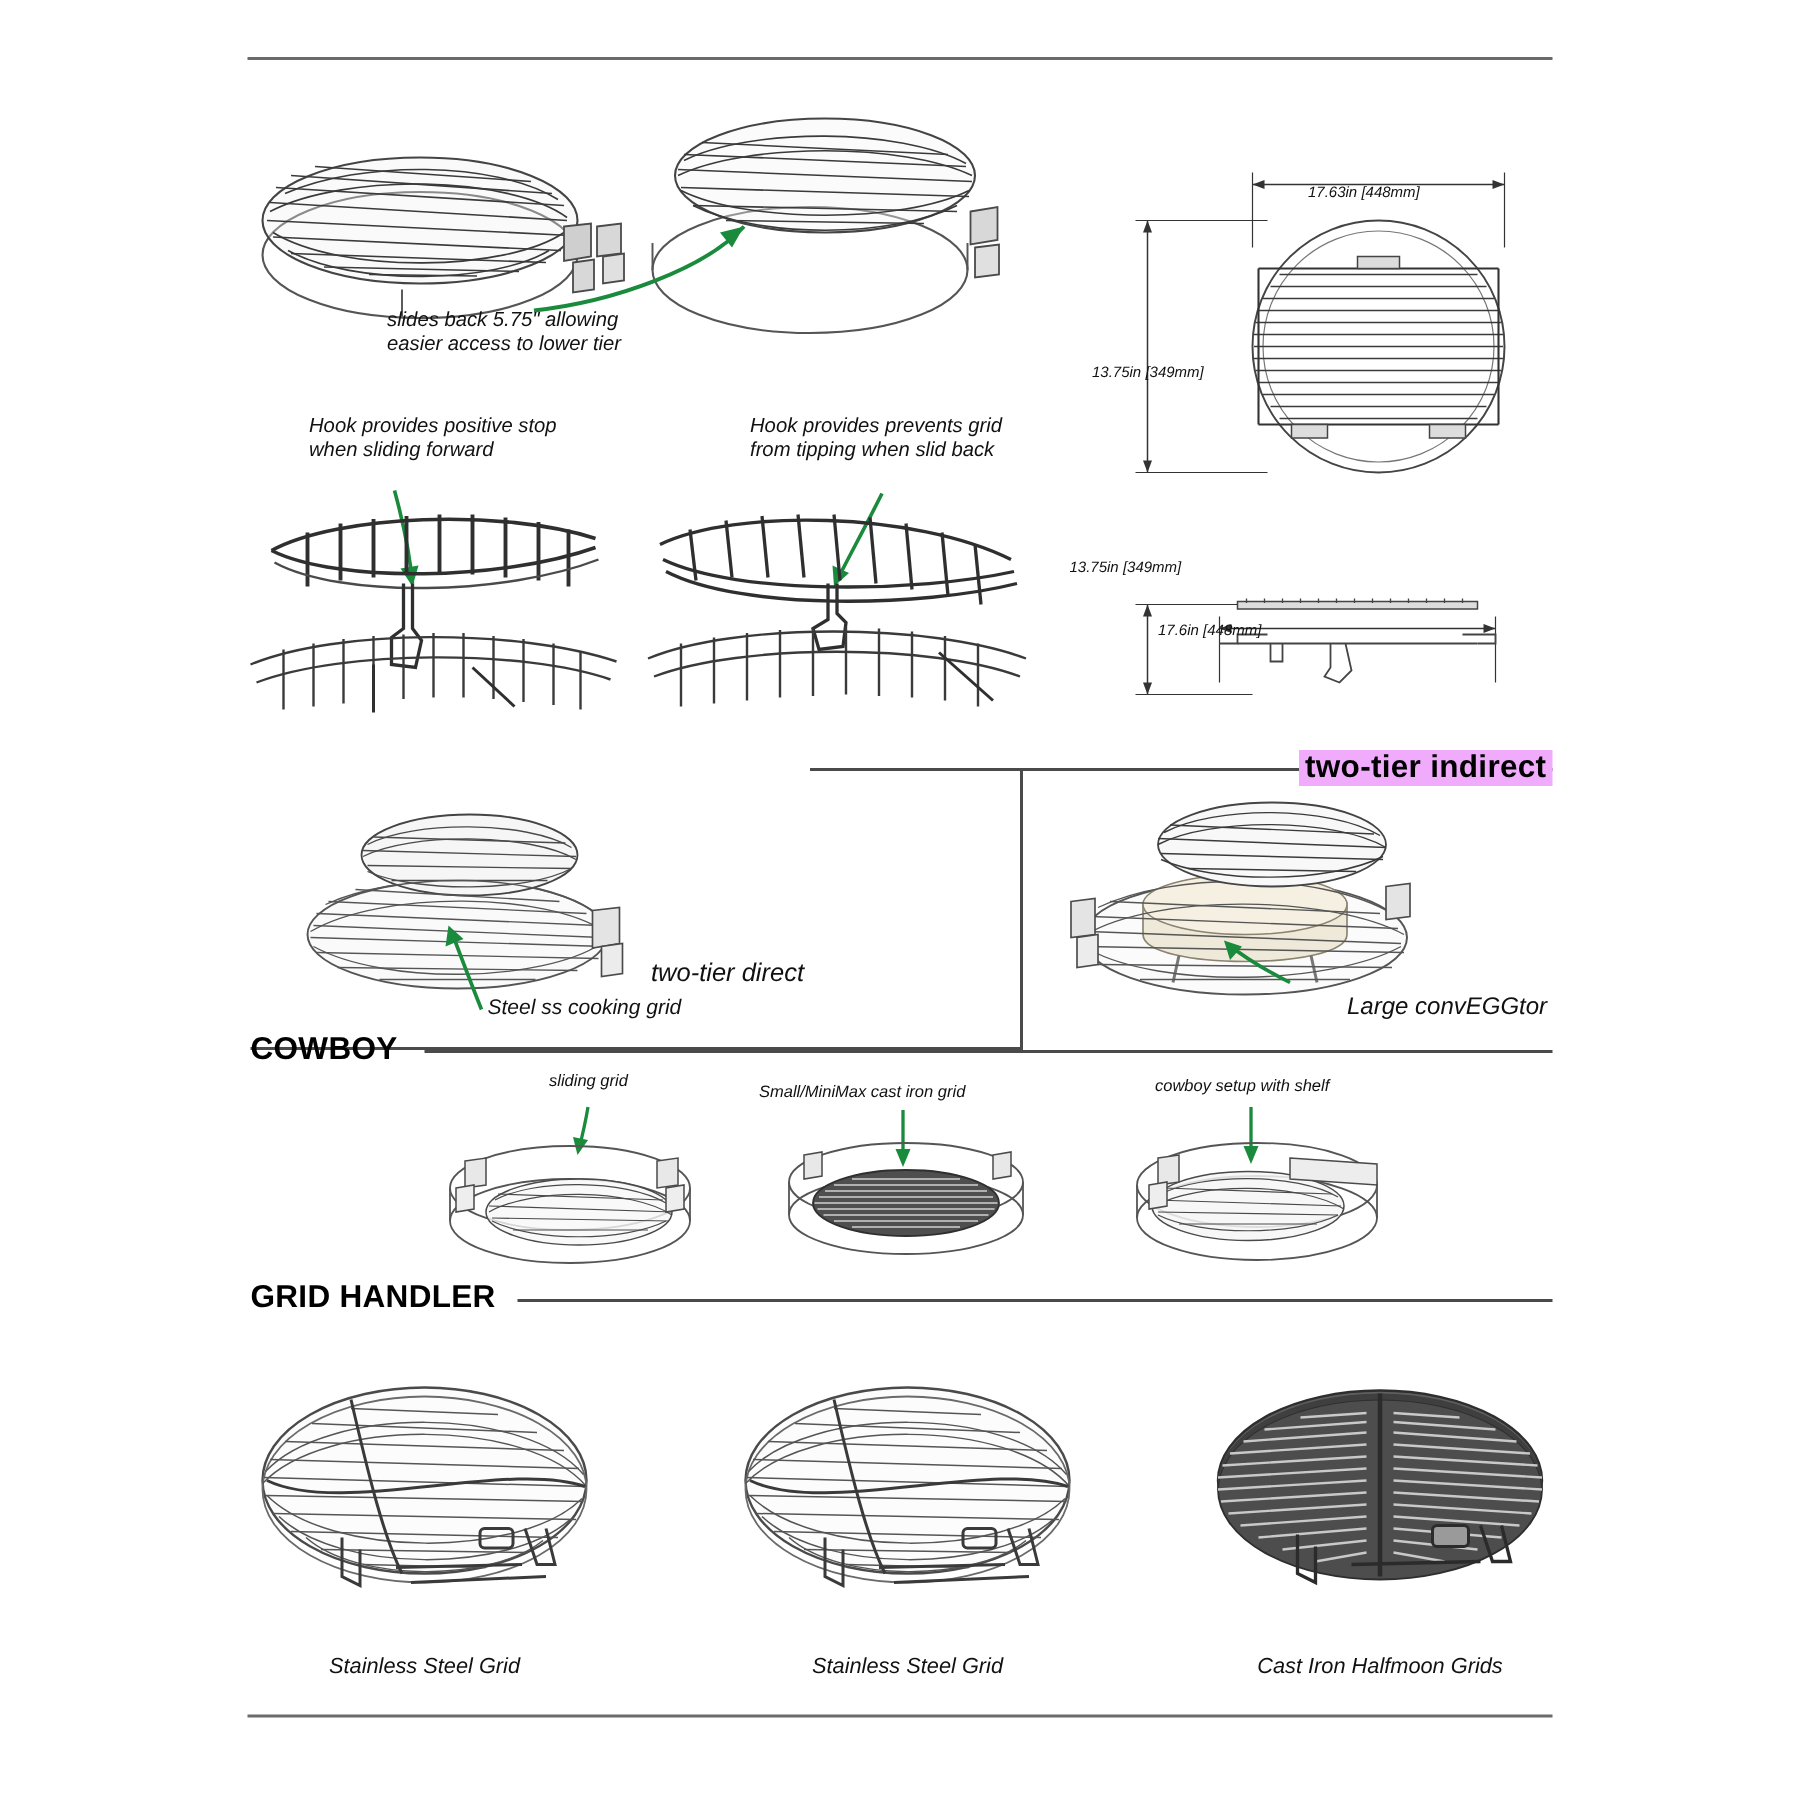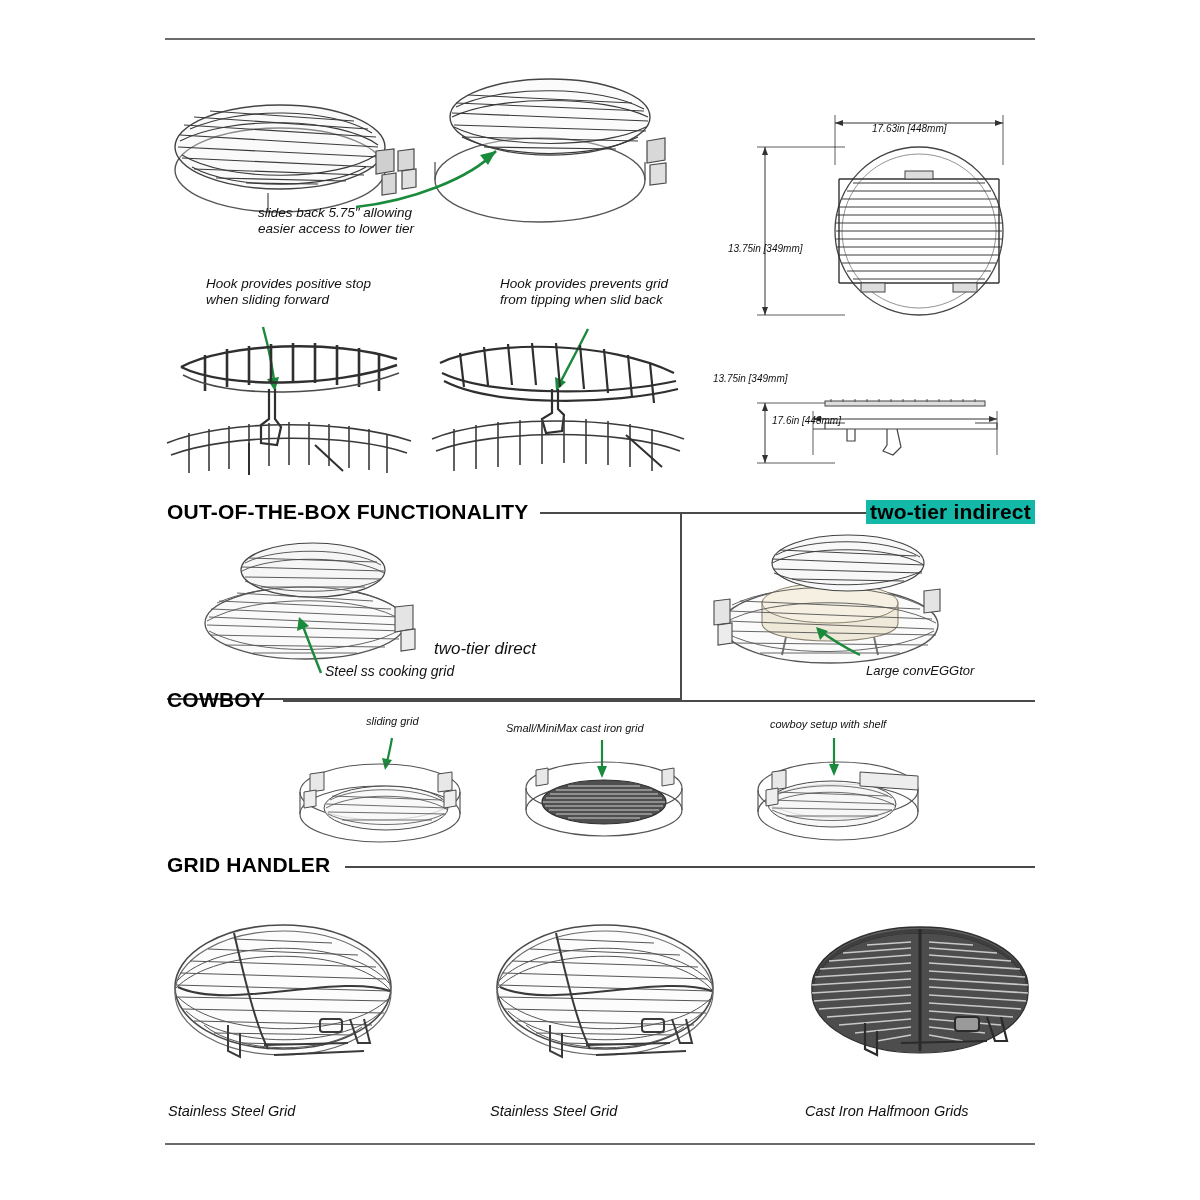--- a/index.html
+++ b/index.html
@@ -58,21 +58,21 @@
     font-style: italic;
     font-size: 17px;
     color: #111;
     white-space: nowrap;
     margin-top: 44px;
   }
   .caption {
     font-style: italic;
     font-size: 14.5px;
     color: #111;
-    text-align: left;
+    text-align: center;
     white-space: nowrap;
   }
   .tiny-italic {
     font-style: italic;
     font-size: 11px;
     color: #111;
     white-space: nowrap;
   }
   .rule-h {
     position: absolute;
@@ -333,23 +333,22 @@
       <line x1="112" y1="104" x2="112" y2="149"></line>
       <line x1="134" y1="103" x2="134" y2="148"></line>
       <line x1="156" y1="104" x2="156" y2="149"></line>
       <line x1="178" y1="106" x2="178" y2="150"></line>
       <line x1="200" y1="109" x2="200" y2="152"></line>
       <line x1="222" y1="114" x2="222" y2="156"></line>
     </g>
     <path d="M196 120 L232 152" stroke="#2f2f2f" stroke-width="2"></path>
   </svg>
 
-  <div class="abs section-title" style="left:167px; top:500px;">OUT-OF-THE-BOX FUNCTIONALITY</div>
   <div class="rule-h" style="left:540px; top:512px; width:495px;"></div>
-  <div class="abs section-title" style="left:866px; top:500px; background:#14b8a6; padding:0 4px;">two-tier indirect</div>
+  <div class="abs section-title" style="left:866px; top:500px; background:#f0abfc; padding:0 4px;">two-tier indirect</div>
   <div class="rule-v" style="left:680px; top:512px; height:188px;"></div>
   <div class="rule-h" style="left:167px; top:698px; width:513px;"></div>
 
   <svg class="grid-svg" style="left:195px; top:525px;" width="230" height="135">
     <ellipse cx="110" cy="98" rx="100" ry="36" fill="#fafafa" stroke="#555" stroke-width="1.3"></ellipse>
     <ellipse cx="118" cy="45" rx="72" ry="27" fill="#f6f6f6" stroke="#444" stroke-width="1.2"></ellipse>
     <g stroke="#4a4a4a" stroke-width="0.9" fill="none">
       <path d="M50 38 C 80 22, 156 22, 186 40"></path>
       <path d="M47 46 C 78 30, 158 30, 189 48"></path>
       <path d="M50 56 C 82 70, 156 70, 186 54"></path>
@@ -422,21 +421,21 @@
     </g>
 
     <path d="M14 76 l16 -2 l0 24 l-16 2 z" fill="#e4e4e4" stroke="#4a4a4a" stroke-width="1.1"></path>
     <path d="M18 100 l14 -2 l0 20 l-14 2 z" fill="#ececec" stroke="#4a4a4a" stroke-width="1.1"></path>
     <path d="M224 66 l16 -2 l0 22 l-16 2 z" fill="#e4e4e4" stroke="#4a4a4a" stroke-width="1.1"></path>
     <g>
       <path d="M160 130 C 140 120, 128 112, 118 104" stroke="#1a8a3c" stroke-width="2.4" fill="none"></path>
       <path d="M116 102 l4 13 l8 -9 z" fill="#1a8a3c"></path>
     </g>
   </svg>
-  <div class="abs tiny-italic" style="left:866px; top:663px; font-size:13px;">Large convEGGtor</div>
+  <div class="abs tiny-italic" style="left:898px; top:663px; font-size:16px;">Large convEGGtor</div>
 
   <div class="abs section-title" style="left:167px; top:688px;">COWBOY</div>
   <div class="rule-h" style="left:283px; top:700px; width:752px;"></div>
 
   <div class="abs tiny-italic" style="left:366px; top:715px;">sliding grid</div>
   <div class="abs tiny-italic" style="left:506px; top:722px;">Small/MiniMax cast iron grid</div>
   <div class="abs tiny-italic" style="left:770px; top:718px;">cowboy setup with shelf</div>
 
   <svg class="grid-svg" style="left:280px; top:730px;" width="200" height="110">
     <g>

